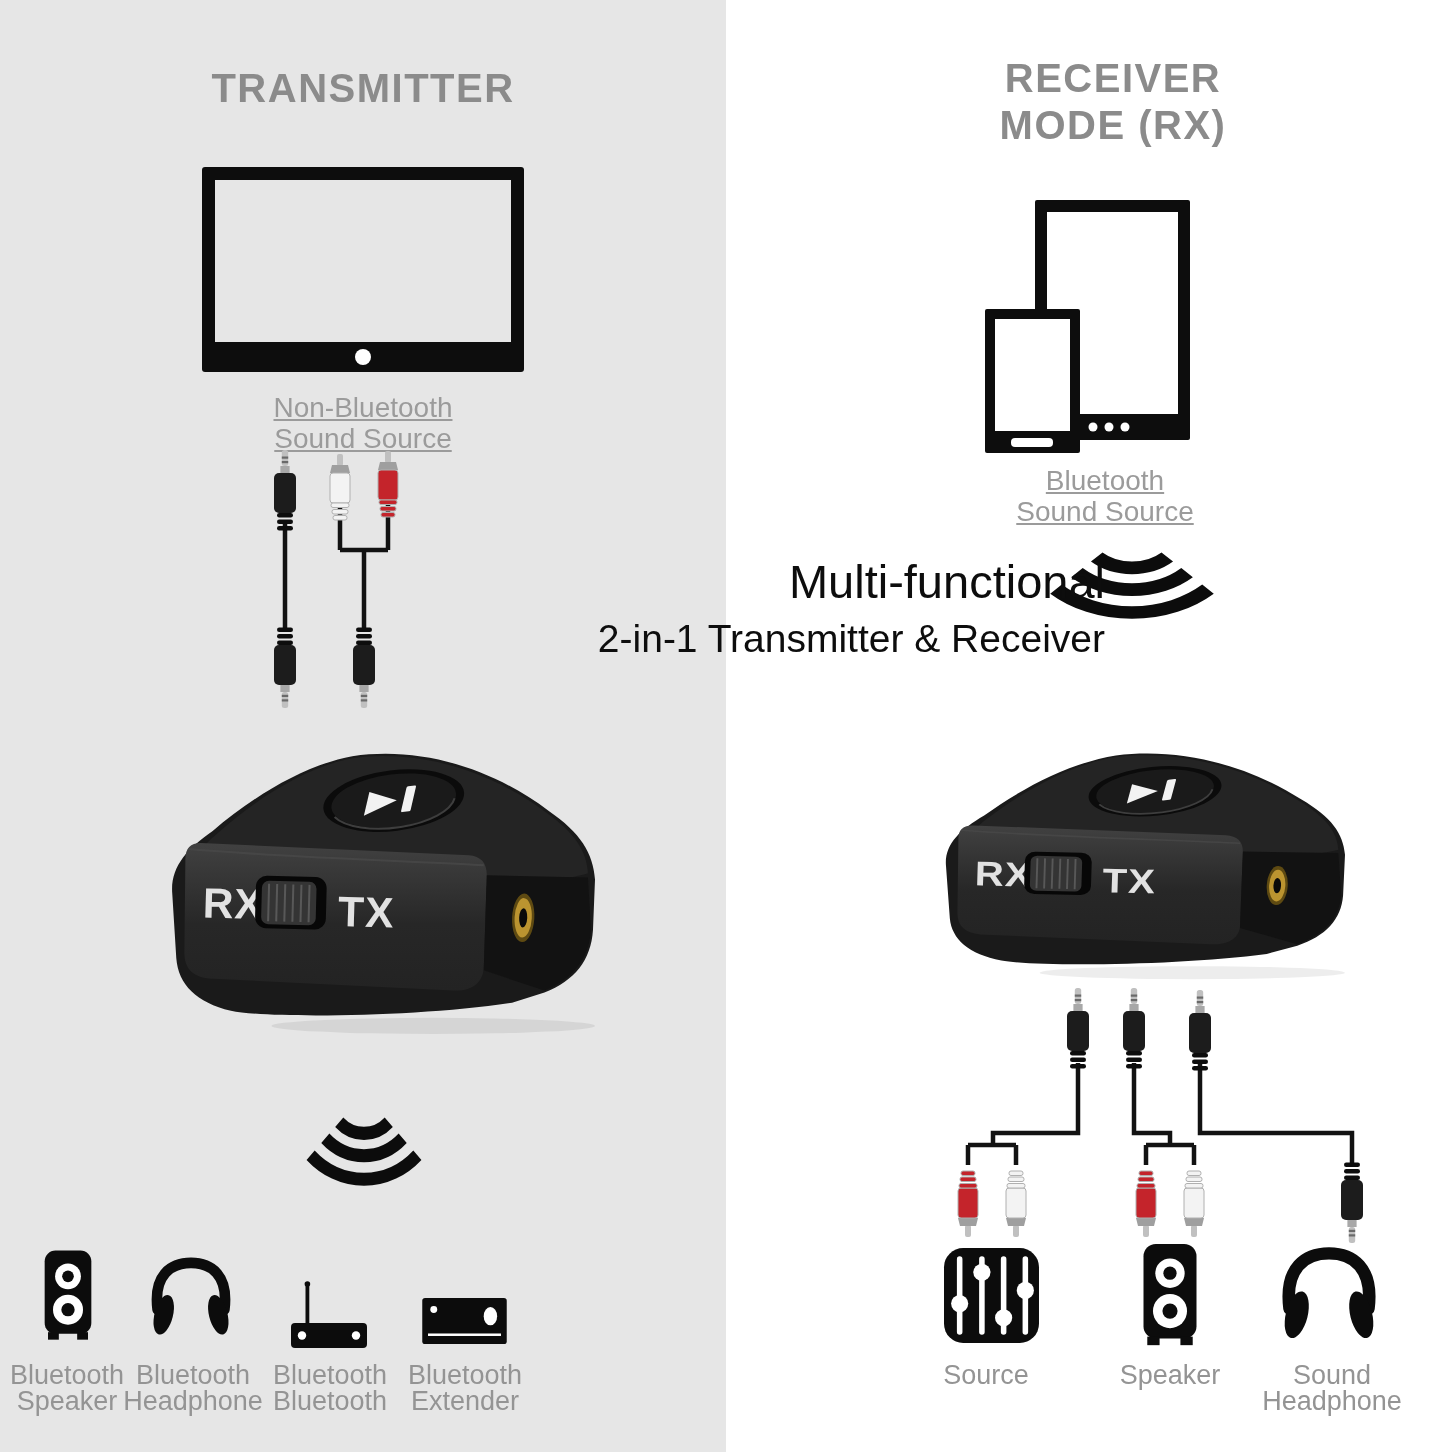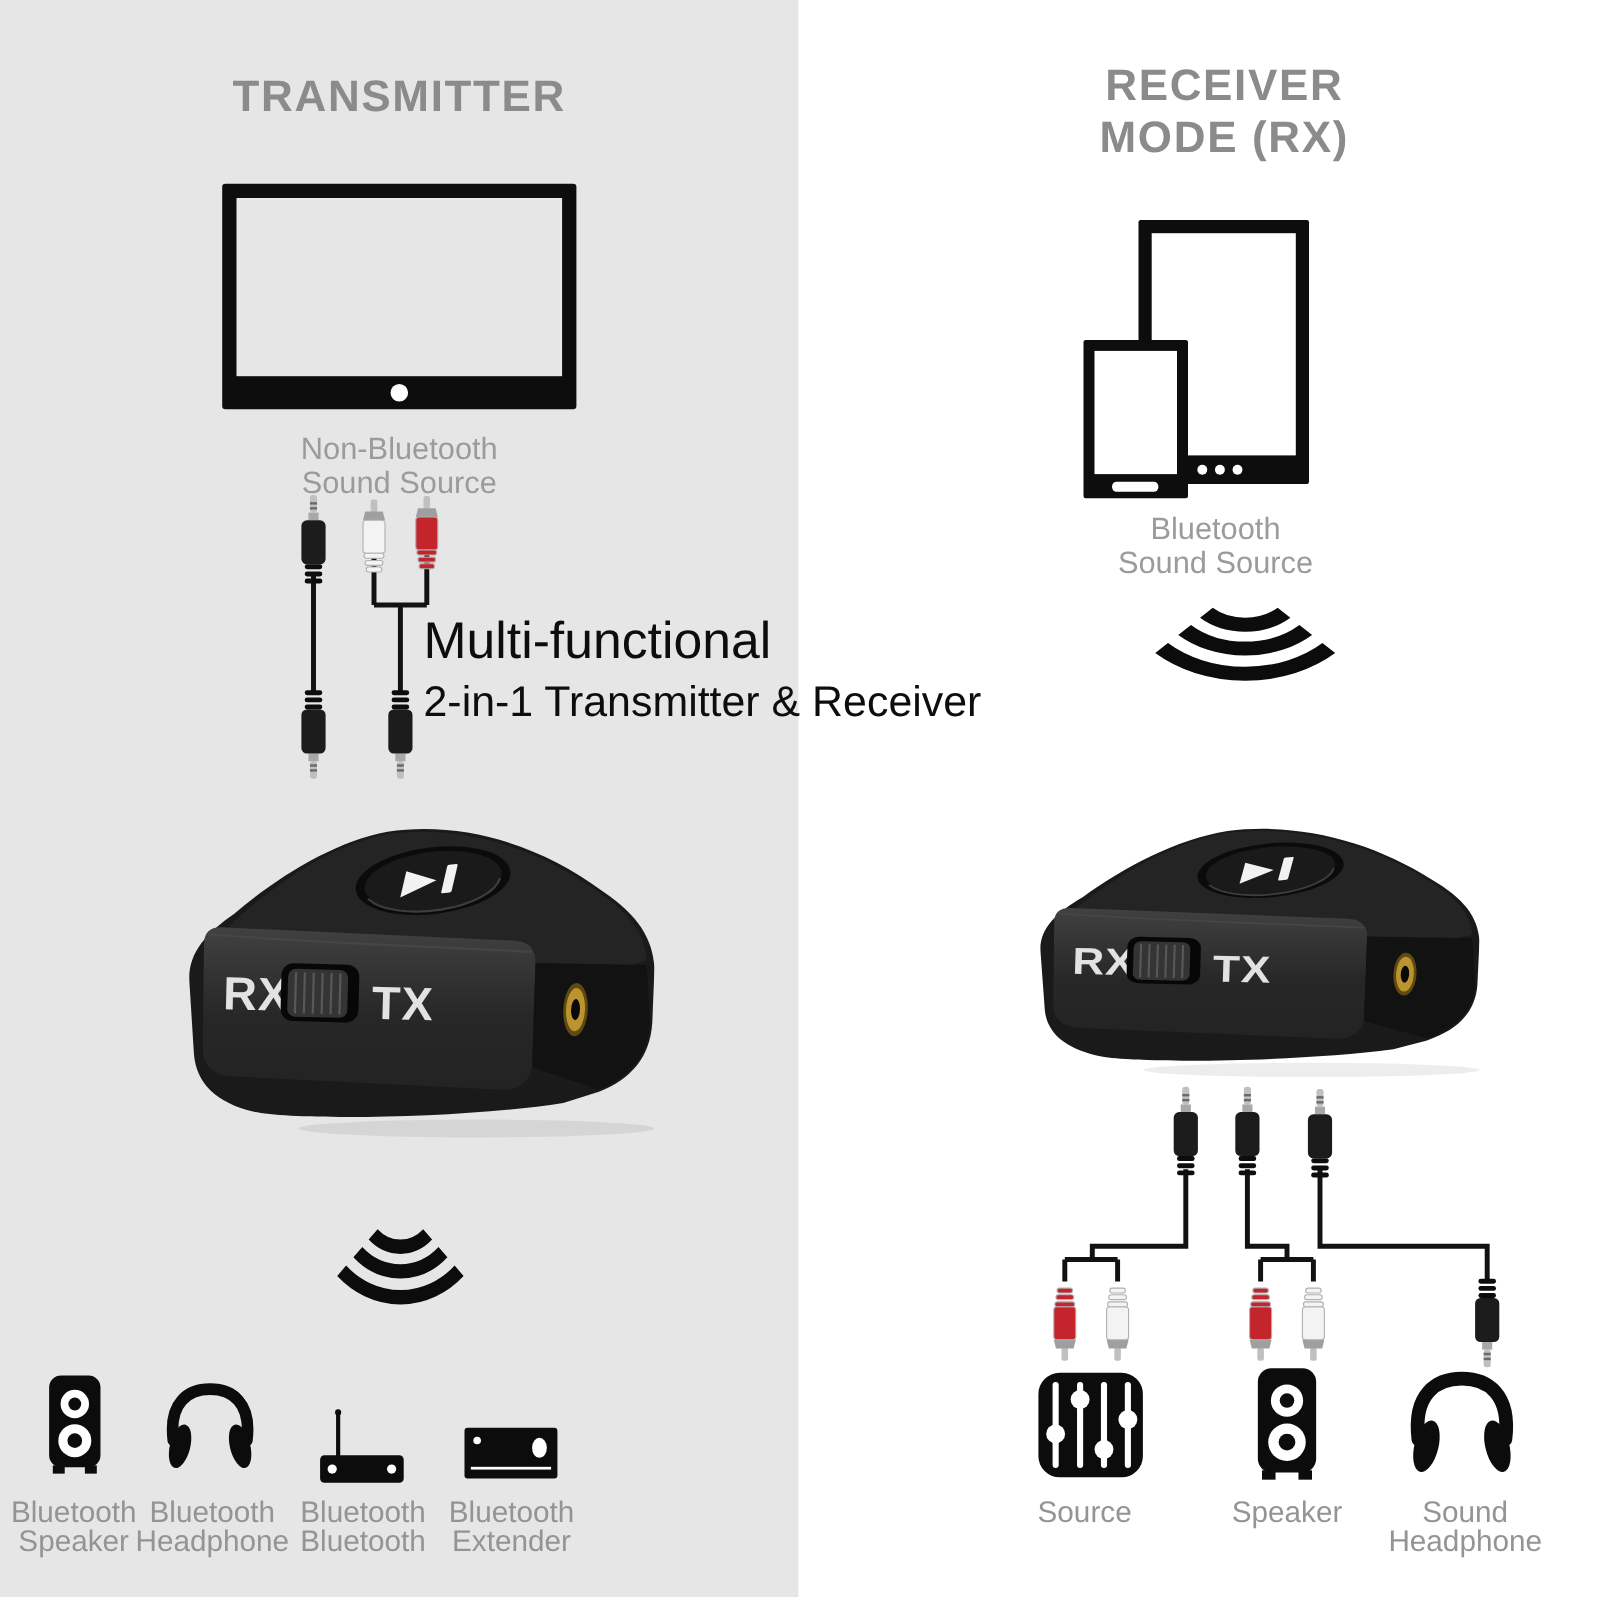--- a/index.html
+++ b/index.html
@@ -5,27 +5,27 @@
   html,body{margin:0;padding:0;background:#fff;}
   #canvas{position:relative;width:1452px;height:1452px;overflow:hidden;background:#fff;
           font-family:"Liberation Sans",sans-serif;}
   .panel{position:absolute;top:0;height:1452px;}
   #panel-left{left:0;width:726px;background:#e6e6e6;}
   #panel-right{left:726px;width:726px;background:#ffffff;}
   .abs{position:absolute;}
   .mode-title{position:absolute;width:420px;text-align:center;color:#8b8b8b;
               font-weight:bold;font-size:40px;line-height:1.17;letter-spacing:1.5px;}
   .src-label{position:absolute;width:400px;text-align:center;color:#9b9b9b;
-             font-size:28px;line-height:1.12;font-weight:500;}
+             font-size:28px;line-height:1.12;font-weight:500;text-decoration:underline;}
   
   .tv{position:absolute;left:202px;top:167px;width:322px;height:205px;background:#0d0d0d;border-radius:3px;}
   .tv-screen{position:absolute;left:13px;top:13px;right:13px;bottom:30px;background:#e6e6e6;}
   .tv-dot{position:absolute;left:50%;margin-left:-8px;bottom:7px;width:16px;height:16px;border-radius:50%;background:#fff;}
   
-  .center-text{position:absolute;left:385px;top:556px;width:720px;text-align:left;color:#0d0d0d;}
+  .center-text{position:absolute;left:385px;top:556px;width:720px;text-align:right;color:#0d0d0d;}
   .center-text .l1{font-size:47px;line-height:1.1;}
   .center-text .l2{font-size:39px;line-height:1.1;margin-top:10px;}
   
   .target-label{position:absolute;width:160px;text-align:center;color:#949494;
                 font-size:27px;line-height:26px;font-weight:500;}
   svg{display:block;}
 </style>
 </head>
 <body>
 

